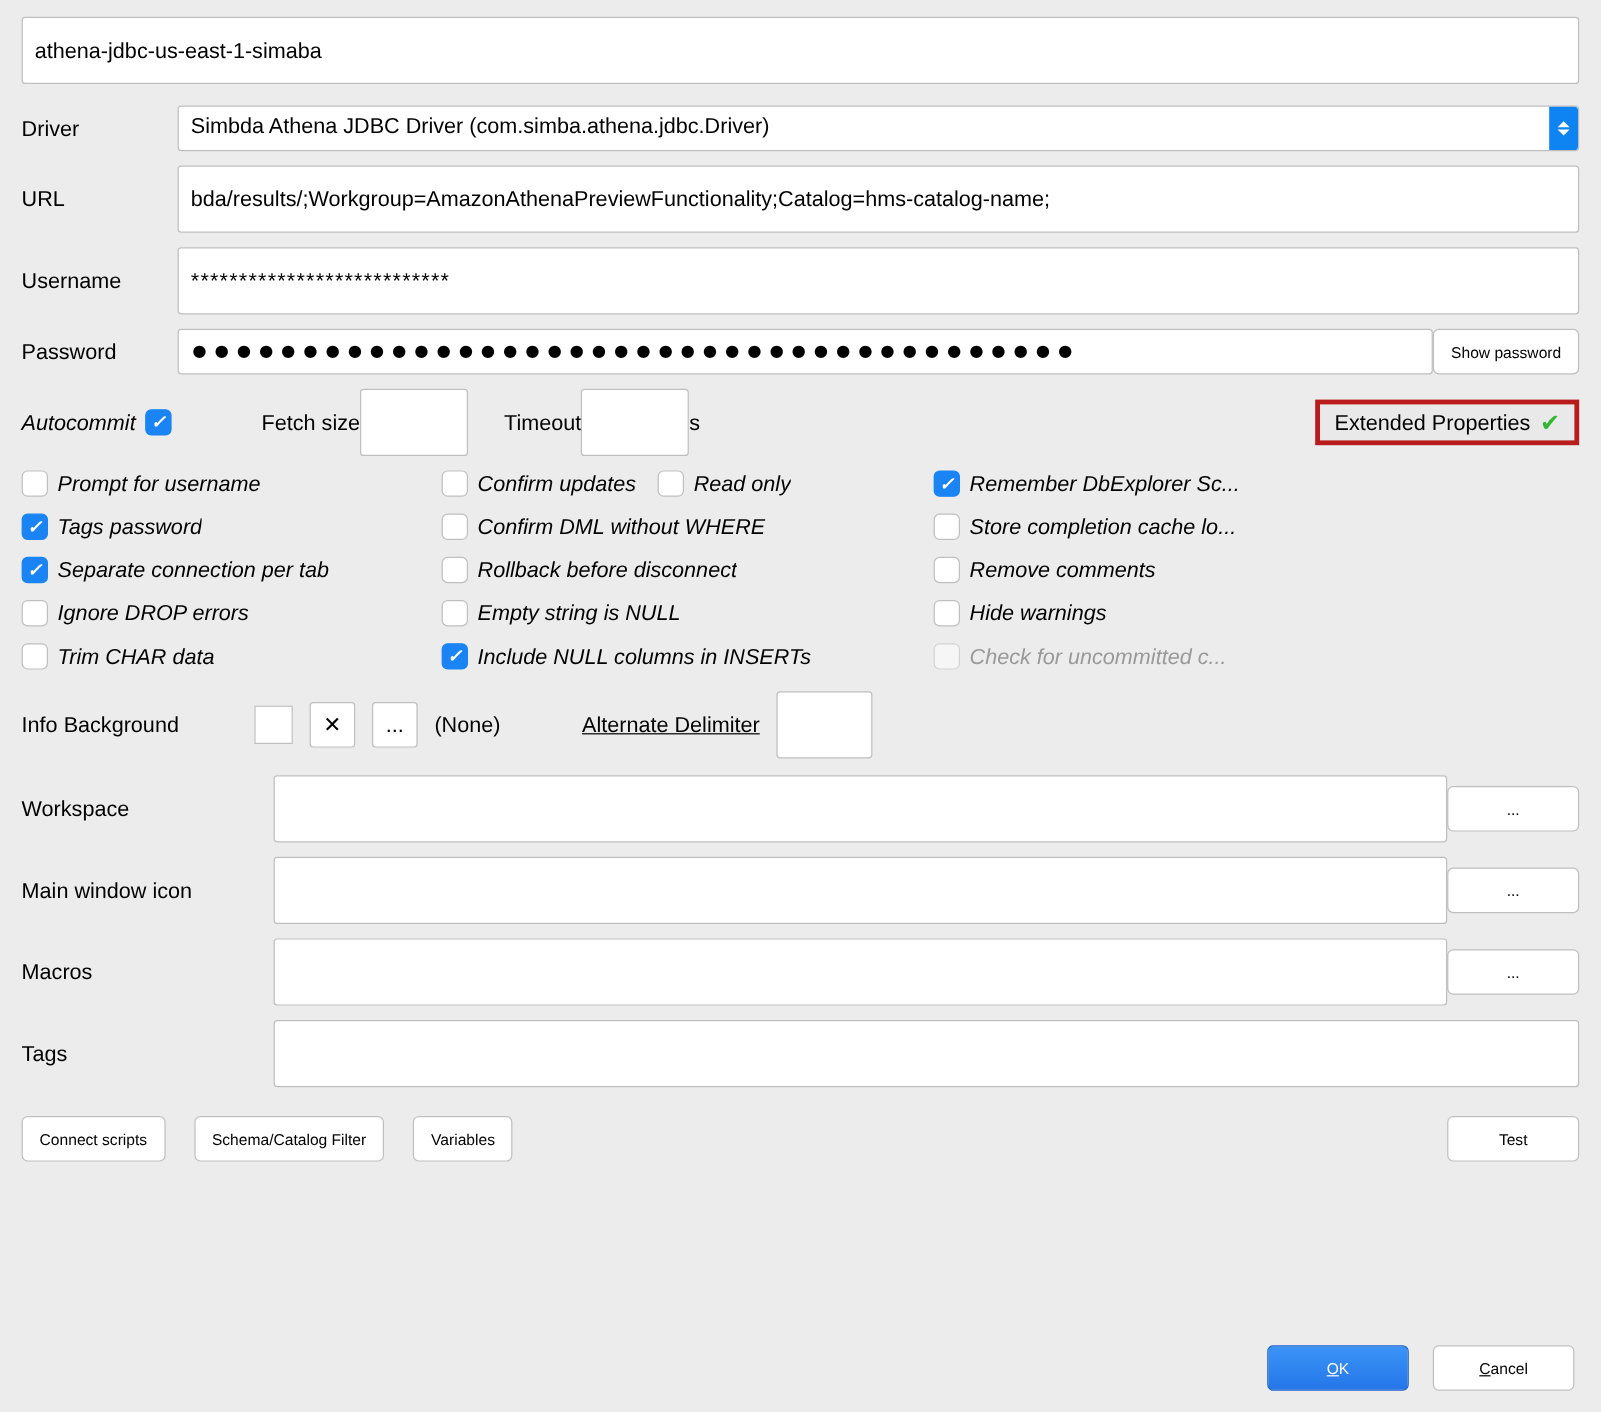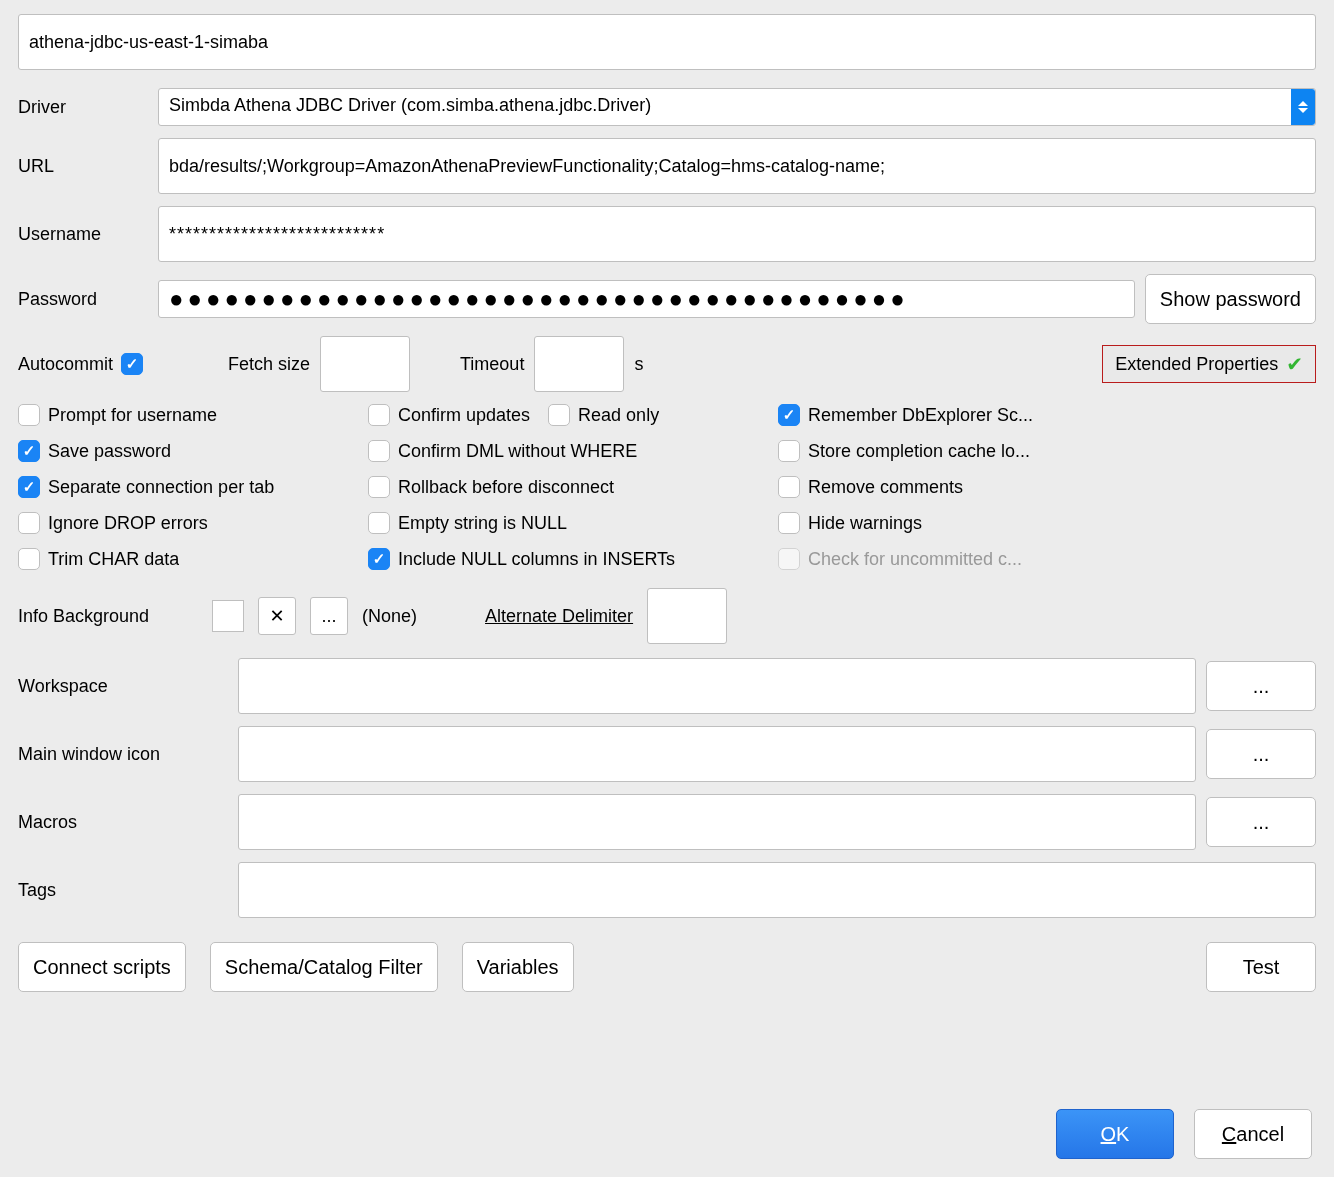--- a/index.html
+++ b/index.html
@@ -53,33 +53,32 @@
     height: 0;
     border-left: 5px solid transparent;
     border-right: 5px solid transparent;
   }
   .select-arrow::before { border-bottom: 5px solid #fff; }
   .select-arrow::after  { border-top: 5px solid #fff; }
   .row {
     display: flex;
     align-items: center;
     margin-bottom: 12px;
-    gap: 10px;
   }
   .label {
     width: 130px;
     flex: none;
   }
   .flex-grow { flex: 1; }
   .btn {
     background: #fff;
     border: 1px solid #bfbfbf;
     border-radius: 5px;
-    padding: 24px 14px;
-    font-size: 20px;
+    padding: 6px 14px;
+    font-size: 13px;
     cursor: pointer;
     height: 38px;
     display: inline-flex;
     align-items: center;
     justify-content: center;
   }
   .small-btn {
     background: #fff;
     border: 1px solid #bfbfbf;
     border-radius: 3px;
@@ -87,20 +86,21 @@
     height: 38px;
     display: inline-flex;
     align-items: center;
     justify-content: center;
     cursor: pointer;
   }
   .checkbox {
     display: flex;
     align-items: flex-end;
     gap: 8px;
+    font-style: italic;
   }
   .cb {
     width: 22px;
     height: 22px;
     border-radius: 5px;
     background: #fff;
     border: 1px solid #bfbfbf;
     display: inline-flex;
     align-items: center;
     justify-content: center;
@@ -125,21 +125,21 @@
   .check-grid {
     display: grid;
     grid-template-columns: 350px 410px 360px;
     row-gap: 14px;
     margin-top: 10px;
     margin-bottom: 18px;
   }
   .underlined { text-decoration: underline; }
   .ext-btn {
     background: #e9e9e9;
-    border: 1px solid #b91c1c;
+    border: 4px solid #b91c1c;
     padding: 6px 12px;
     display: inline-flex;
     align-items: center;
     gap: 8px;
     height: 38px;
   }
   .green-check {
     color: #33b633;
     font-size: 20px;
   }
@@ -257,21 +257,21 @@
         <span class="cb-label">Read only</span>
       </div>
   </div>
   <div class="checkbox">
       <div class="cb checked"></div>
       <span class="cb-label">Remember DbExplorer Sc...</span>
     </div>
 
   <div class="checkbox">
       <div class="cb checked"></div>
-      <span class="cb-label">Save password</span>
+      <span class="cb-label">Tags password</span>
     </div>
   <div class="checkbox">
       <div class="cb"></div>
       <span class="cb-label">Confirm DML without WHERE</span>
     </div>
   <div class="checkbox">
       <div class="cb"></div>
       <span class="cb-label">Store completion cache lo...</span>
     </div>
 

